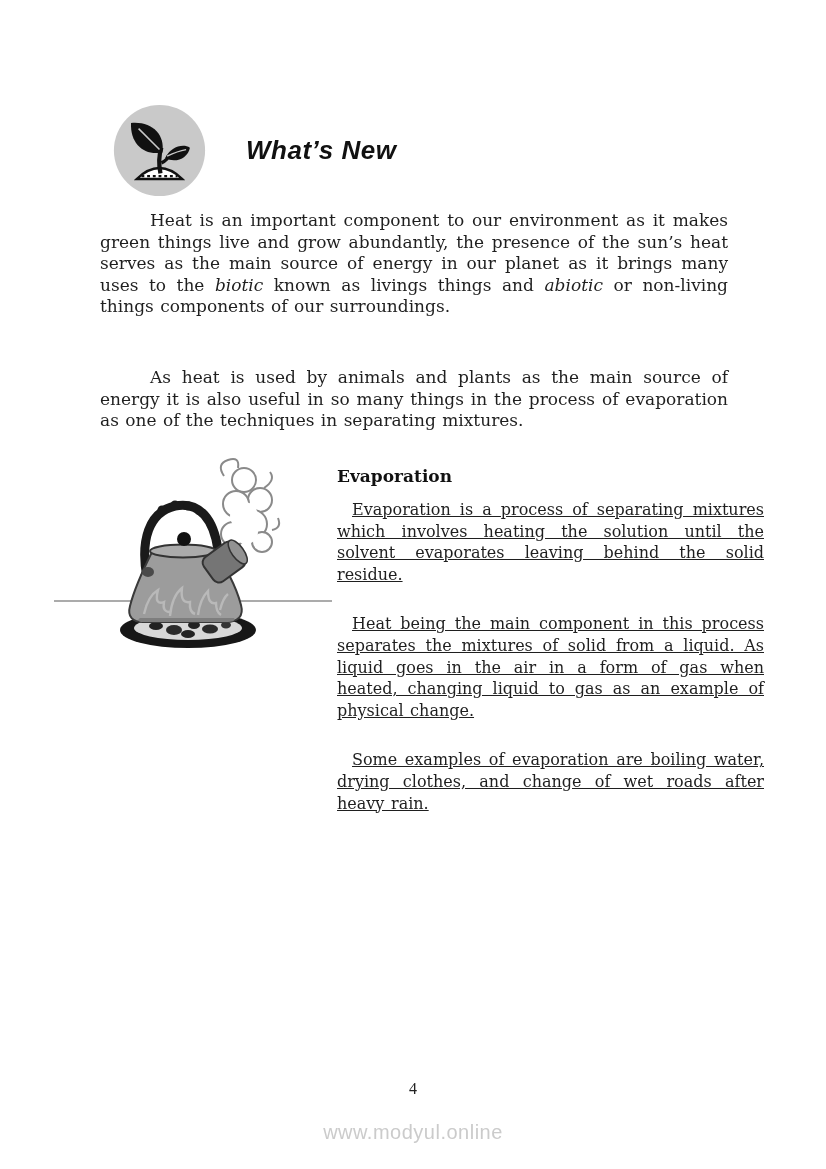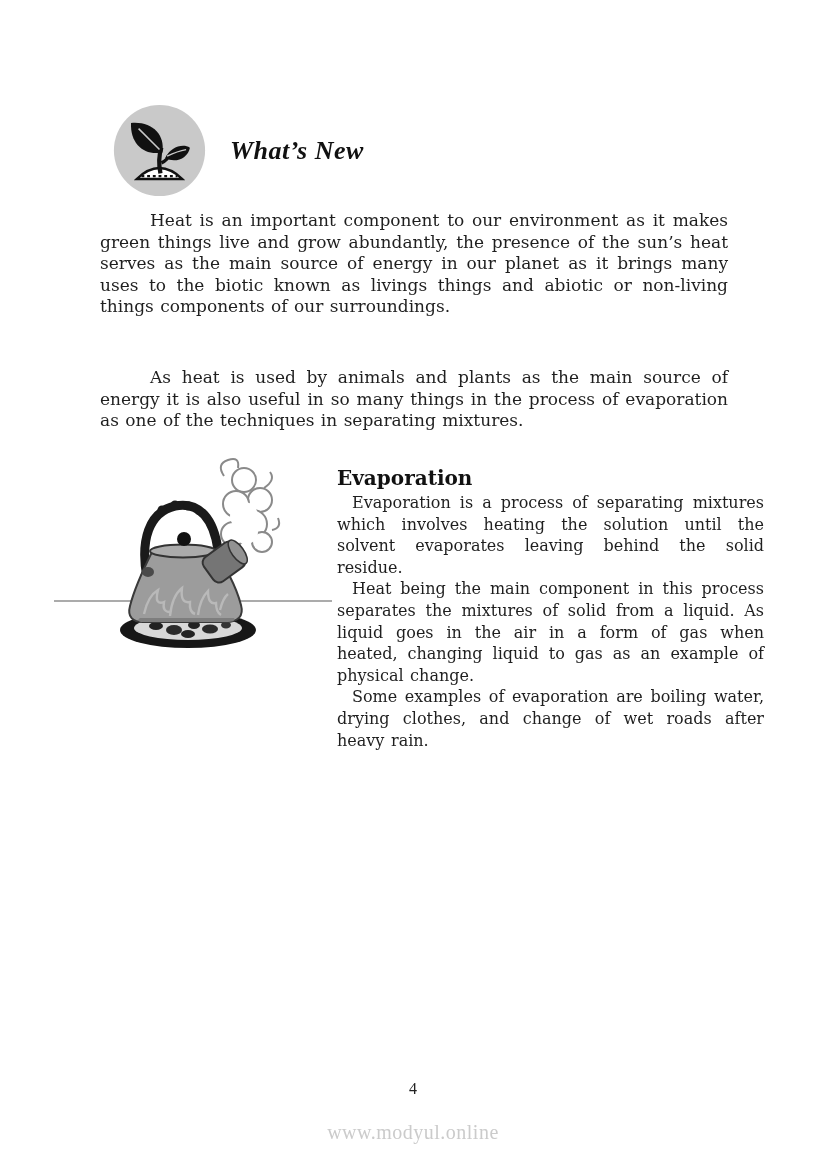--- a/index.html
+++ b/index.html
@@ -22,93 +22,94 @@
     left: 112px;
     display: flex;
     align-items: center;
   }
   .icon-circle {
     width: 95px;
     height: 95px;
     flex: 0 0 auto;
   }
   .page-title {
-    margin-left: 23px;
-    font-family: Liberation Serif, serif;
+    margin-left: 39px;
+    font-family: Liberation Sans, sans-serif;
     font-size: 26px;
     font-weight: bold;
     font-style: italic;
     color: #111111;
     letter-spacing: 0.5px;
   }
 
   
   .intro {
     position: absolute;
     top: 210px;
     left: 100px;
     width: 628px;
     font-size: 17px;
     line-height: 21.6px;
     text-align: justify;
     word-spacing: 1px;
   }
   .intro p { text-indent: 50px; }
   .intro p + p { margin-top: 49px; }
-  .em-word { }
+  .em-word { font-style: italic; }
 
   
   .figure {
     position: absolute;
     left: 48px;
     top: 438px;
     width: 290px;
     height: 218px;
   }
 
   
   .evap {
     position: absolute;
     left: 337px;
     top: 466px;
     width: 427px;
   }
   .evap h2 {
-    font-size: 20px;
+    font-size: 17px;
     font-weight: bold;
     color: #111111;
-    margin-bottom: 2px;
+    margin-bottom: 13px;
   }
   .evap p {
     font-size: 16px;
     line-height: 21.6px;
     text-align: justify;
     text-indent: 15px;
     word-spacing: 1.5px;
-  }
-  .evap p + p { margin-top: 0; }
+    text-decoration: underline;
+  }
+  .evap p + p { margin-top: 28px; }
 
   
   .page-number {
     position: absolute;
     top: 1080px;
     left: 0;
     width: 100%;
     text-align: center;
     font-family: "Liberation Serif", serif;
     font-size: 16px;
     color: #222222;
   }
   .watermark {
     position: absolute;
     top: 1121px;
     left: 0;
     width: 100%;
     text-align: center;
-    font-family: Liberation Serif, serif;
+    font-family: Liberation Sans, sans-serif;
     font-size: 20px;
     color: #cbcbcb;
     letter-spacing: 0.5px;
   }
 </style>
 </head>
 <body>
 
 <div class="page">
 

